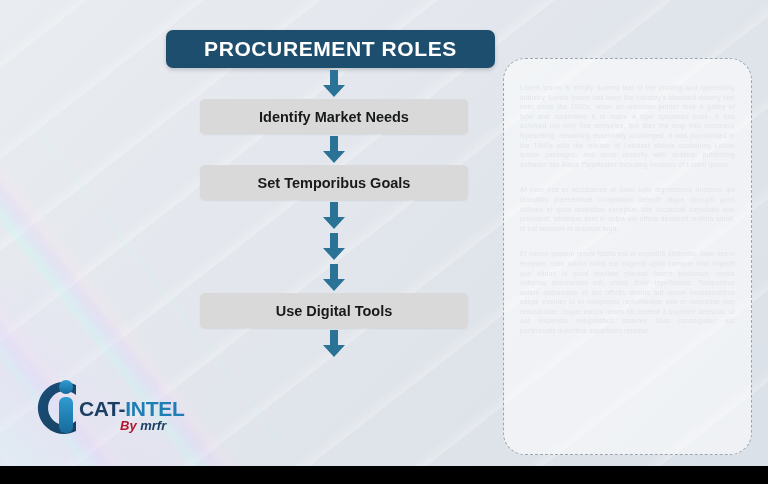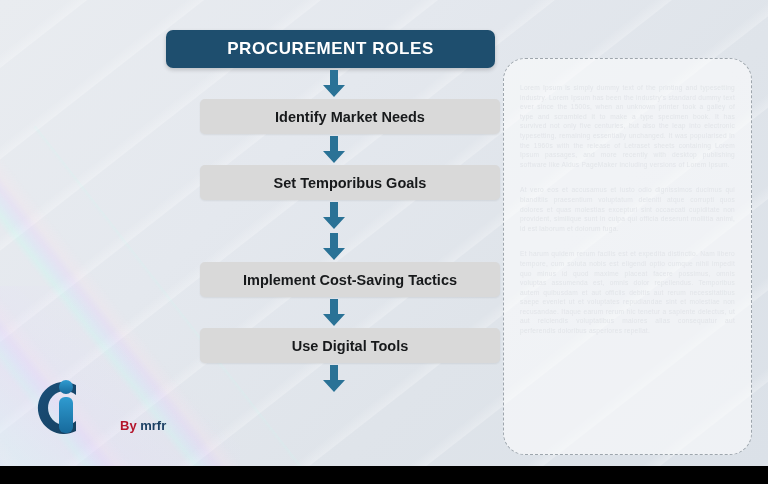--- a/index.html
+++ b/index.html
@@ -87,42 +87,42 @@
     width: 329px; height: 38px;
     background: #1e4e6e;
     border-radius: 7px;
     box-shadow: 0 2px 4px rgba(0,0,0,0.18);
     display: flex;
     align-items: center;
     justify-content: center;
   }
   #title-banner .title-text {
     color: #ffffff;
-    font-size: 17px;
+    font-size: 21px;
     font-weight: bold;
     letter-spacing: .6px;
     white-space: nowrap;
   }
 
   
   #flow {
     position: absolute;
     left: 200px; top: 68px;
     width: 268px;
   }
   .arrow {
     width: 268px;
     height: 31px;
     display: flex;
     align-items: center;
     justify-content: center;
   }
   .arrow svg { display: block; }
   .flow-box {
-    width: 300px;
+    width: 268px;
     height: 35px;
     background: #d9d9d9;
     border-radius: 5px;
     display: flex;
     align-items: center;
     justify-content: center;
     box-shadow: 0 1px 2px rgba(0,0,0,0.07);
   }
   .flow-box .flow-label {
     color: #17191b;
@@ -170,20 +170,21 @@
     font-weight: bold;
     letter-spacing: -.3px;
     white-space: nowrap;
   }
   #logo .word-cat  { color: #1b3f63; }
   #logo .word-intel{ color: #1f7fb5; }
   #logo .byline {
     position: absolute;
     left: 84px; top: 40px;
     font-size: 13px;
+    font-style: italic;
     font-weight: bold;
     white-space: nowrap;
   }
   #logo .by-red { color: #b4142b; }
   #logo .by-dark{ color: #1b3f63; }
 </style>
 </head>
 <body>
 
 <div id="slide">
@@ -223,23 +224,20 @@
       </svg>
     </div>
 
 
     <div class="arrow">
       <svg width="22" height="27" viewBox="0 0 22 27" aria-hidden="true">
         <path d="M7 0 H15 V15 H22 L11 27 L0 15 H7 Z" fill="#2a7296"></path>
       </svg>
     </div>
 
-    <div class="flow-box">
-      <span class="flow-label">Implement Cost-Saving Tactics</span>
-    </div>
 
     <div class="arrow">
       <svg width="22" height="27" viewBox="0 0 22 27" aria-hidden="true">
         <path d="M7 0 H15 V15 H22 L11 27 L0 15 H7 Z" fill="#2a7296"></path>
       </svg>
     </div>
 
     <div class="flow-box">
       <span class="flow-label">Use Digital Tools</span>
     </div>
@@ -272,20 +270,23 @@
           </linearGradient>
         </defs>
 
         <path d="M40 17 A17 17 0 1 0 40 43 L40 53 A26 26 0 1 1 40 7 Z" fill="url(#cgrad)"></path>
 
         <circle cx="30" cy="9" r="7" fill="url(#igrad)"></circle>
 
         <rect x="23" y="19" width="14" height="36" rx="6" fill="url(#igrad)"></rect>
       </svg>
     </div>
+    <div class="wordmark">
+      <span class="word-cat">CAT-</span><span class="word-intel">INTEL</span>
+    </div>
     <div class="byline">
       <span class="by-red">By</span>
       <span class="by-dark">mrfr</span>
     </div>
   </div>
 </div>
 
 <div id="letterbox"></div>
 
 </body></html>

